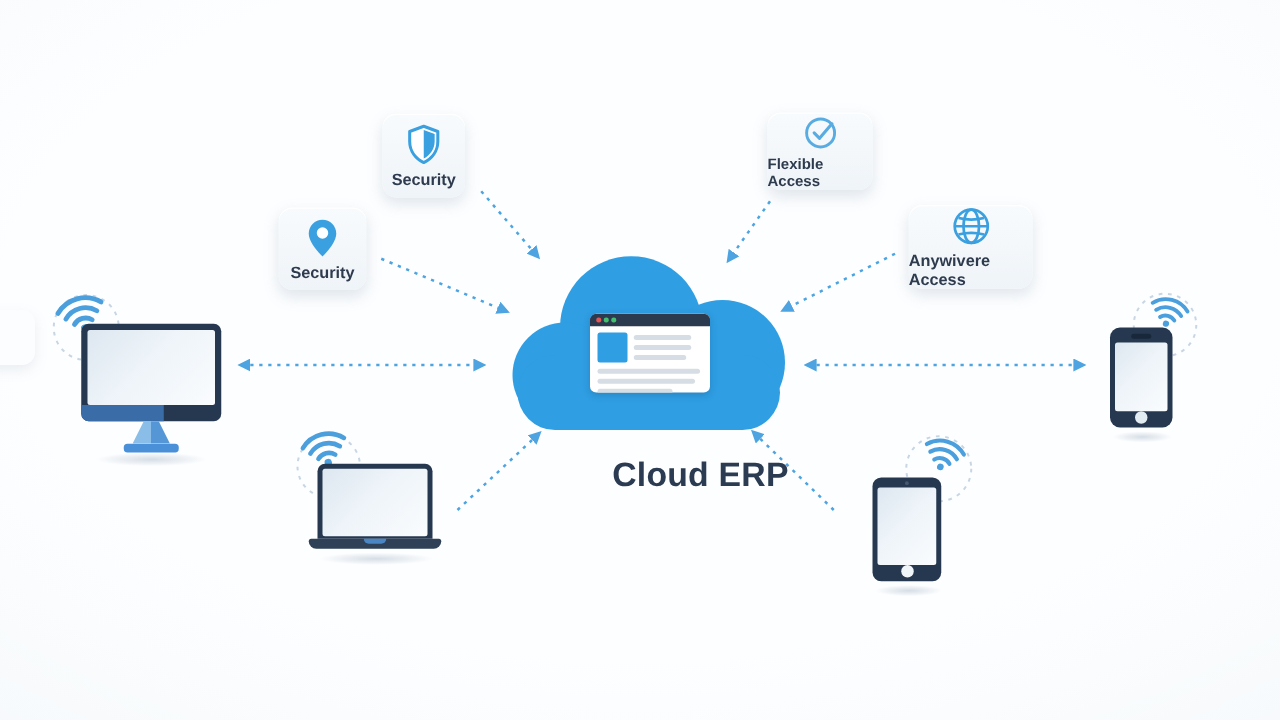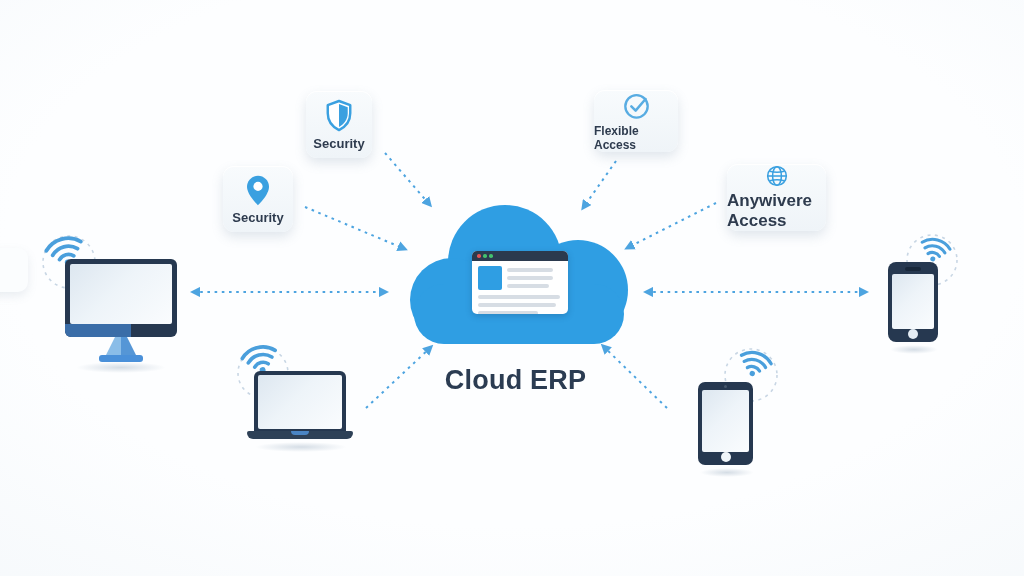--- a/index.html
+++ b/index.html
@@ -22,38 +22,38 @@
   #browser-header{height:10px;background:#2b3a4e;display:flex;align-items:center;gap:2.5px;padding-left:5px;}
   .dot{width:3.6px;height:3.6px;border-radius:50%;}
   #browser-content{padding:5px 6px;}
   #browser-row{display:flex;gap:5px;}
   #hero-block{width:24px;height:24px;background:var(--cloud-blue,#2f9ee3);border-radius:2px;flex:none;}
   .bars{display:flex;flex-direction:column;gap:4.5px;padding-top:2px;flex:1;}
   .bar{height:3.6px;background:#d7dde4;border-radius:2px;}
   #lower-bars{margin-top:5px;display:flex;flex-direction:column;gap:4.5px;}
   
   #platform-title{
-    left:378px;top:364px;width:275px;text-align:center;z-index:3;
+    left:356px;top:364px;width:275px;text-align:right;z-index:3;
     color:#2b3c52;font-size:27px;font-weight:600;line-height:32px;letter-spacing:.2px;
   }
   
   .badge{
     z-index:3;display:flex;flex-direction:column;align-items:center;justify-content:center;gap:3px;
     background:linear-gradient(180deg,#f8fbfd 0%,#eff4f8 100%);
     border-radius:11px;box-shadow:0 5px 12px rgba(110,135,160,.20), 0 1px 0 #ffffff inset;
   }
   .badge-label{color:#2e3b4e;font-weight:600;}
   #badge-shield{left:306px;top:91px;width:66px;height:67px;}
   #badge-shield .badge-label{font-size:13px;}
   #badge-pin{left:223px;top:166px;width:70px;height:66px;}
   #badge-pin .badge-label{font-size:13px;}
-  #badge-check{left:594px;top:90px;width:84px;height:62px;}
+  #badge-check{left:614px;top:90px;width:84px;height:62px;}
   #badge-check .badge-label{font-size:12px;}
   #badge-globe{left:727px;top:164px;width:99px;height:67px;}
-  #badge-globe .badge-label{font-size:17px;}
+  #badge-globe .badge-label{font-size:13px;}
   
   .screen-grad{background:linear-gradient(135deg,#dde7f0 0%,#eef4f9 45%,#fafcfe 100%);}
   .navy{background:#263850;}
   .shadow-ellipse{background:radial-gradient(ellipse at center, rgba(120,145,170,.30), rgba(120,145,170,0) 70%);z-index:1;}
   
   #monitor-frame{left:65px;top:259px;width:112px;height:78px;border-radius:6px;z-index:3;}
   #monitor-screen{left:5px;top:5px;width:102px;height:60px;border-radius:2px;}
   #monitor-strip{left:0;bottom:0;width:66px;height:13px;background:#3a6da8;border-radius:0 0 0 6px;}
   #monitor-stand{left:106px;top:337px;width:30px;height:18px;z-index:3;
     background:linear-gradient(90deg,#8abde8 50%,#5596d6 50%);

